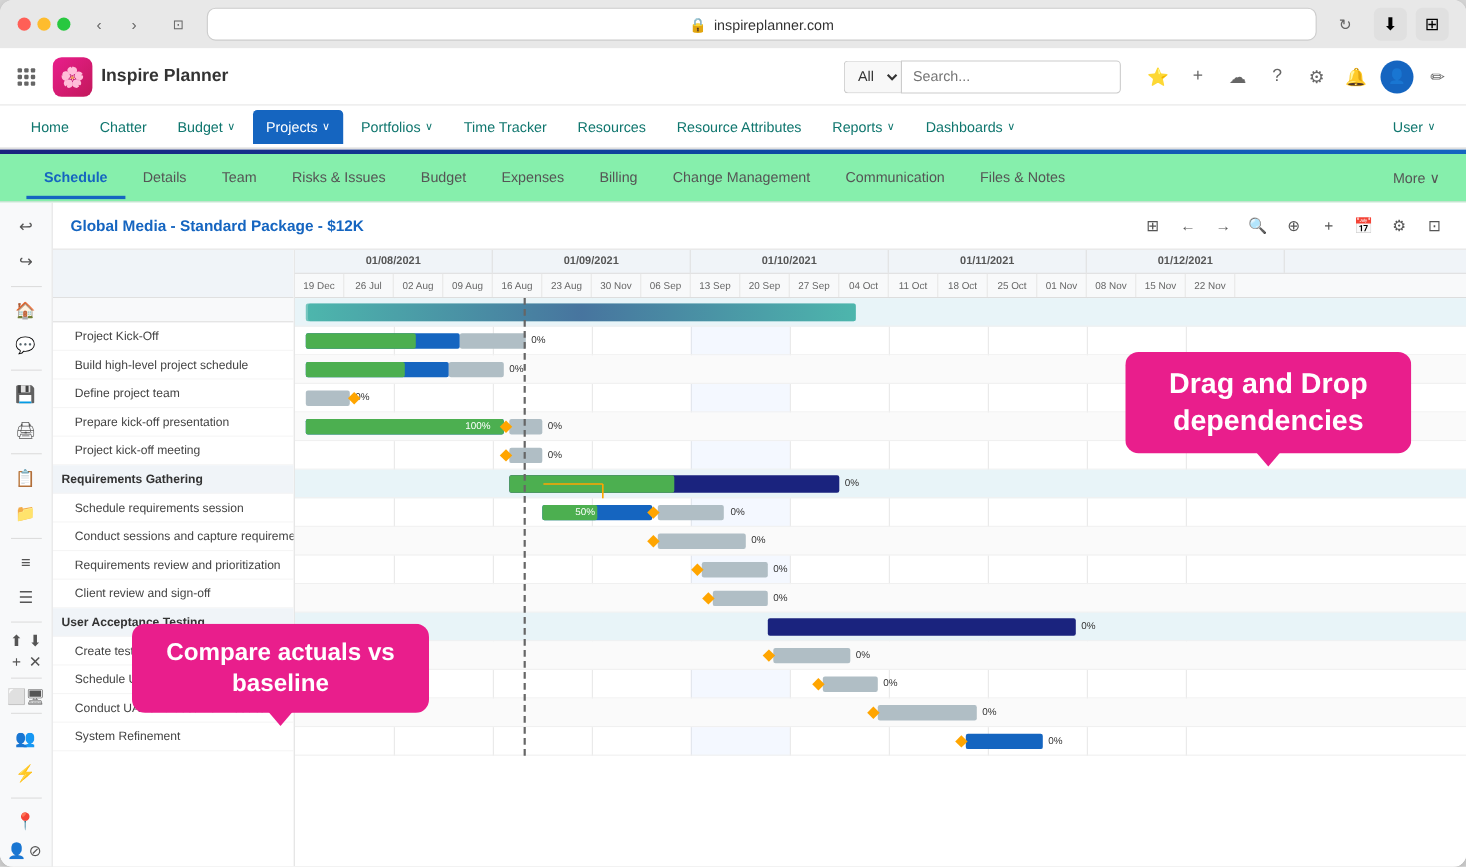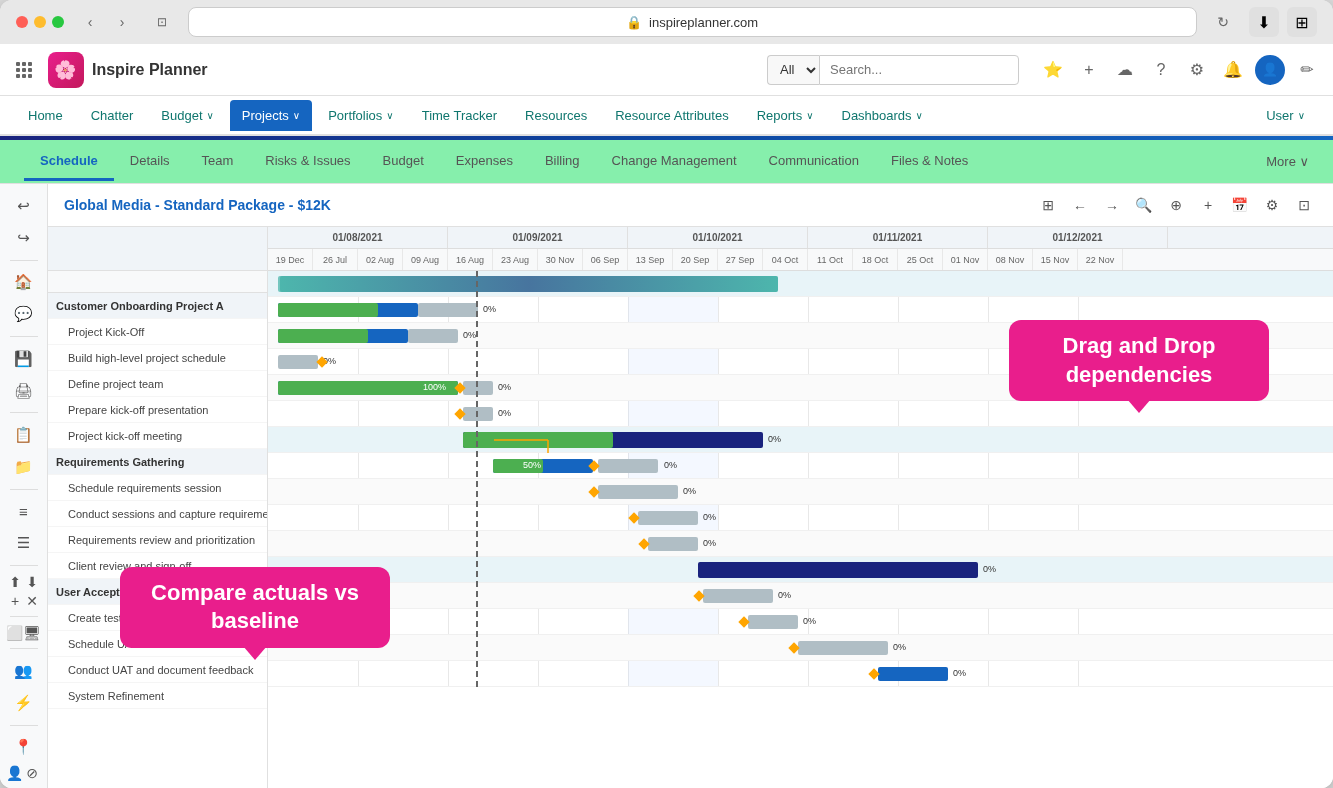--- a/index.html
+++ b/index.html
@@ -302,23 +302,20 @@
           </div>
         </div>
 
         <div class="gantt-body">
 
           <div class="task-list">
             <div class="task-list-header">
               <div style="height:22px"></div>
             </div>
             <div class="date-row"></div>
-            <div class="task-item group">
-              <span>Customer Onboarding Project A</span>
-            </div>
             <div class="task-item indented">
               <span>Project Kick-Off</span>
             </div>
             <div class="task-item indented">
               <span>Build high-level project schedule</span>
             </div>
             <div class="task-item indented">
               <span>Define project team</span>
             </div>
             <div class="task-item indented">
@@ -510,21 +507,21 @@
 
               <div class="gantt-row">
                 <div class="bar bar-blue" style="left:610px;width:70px"></div>
                 <span class="pct-label" style="left:685px">0%</span>
                 <div class="diamond" style="left:602px"></div>
               </div>
             </div>
 
             <div style="position:relative">
 
-              <div class="callout" style="position:fixed;top:320px;right:64px;max-width:260px;font-size:22px;z-index:200">
+              <div class="callout" style="position:fixed;top:320px;right:50px;max-width:260px;font-size:26px;z-index:200">
                 <span>Drag and Drop dependencies</span>
               </div>
 
               <div class="callout" style="position:fixed;bottom:140px;left:120px;max-width:270px;font-size:22px;z-index:200">
                 <span>Compare actuals vs baseline</span>
               </div>
             </div>
           </div>
         </div>
       </div>

